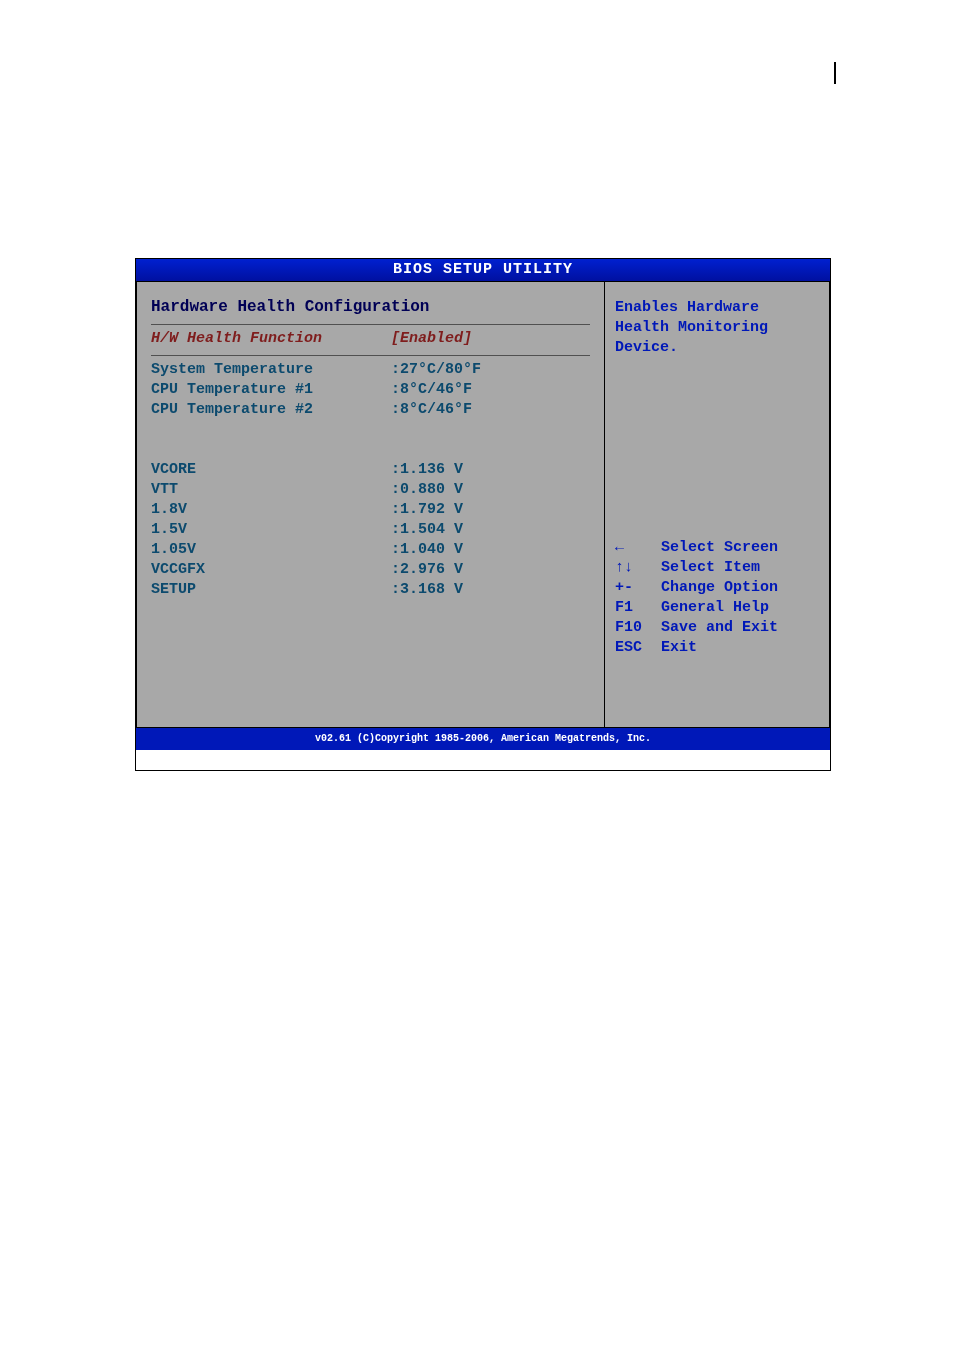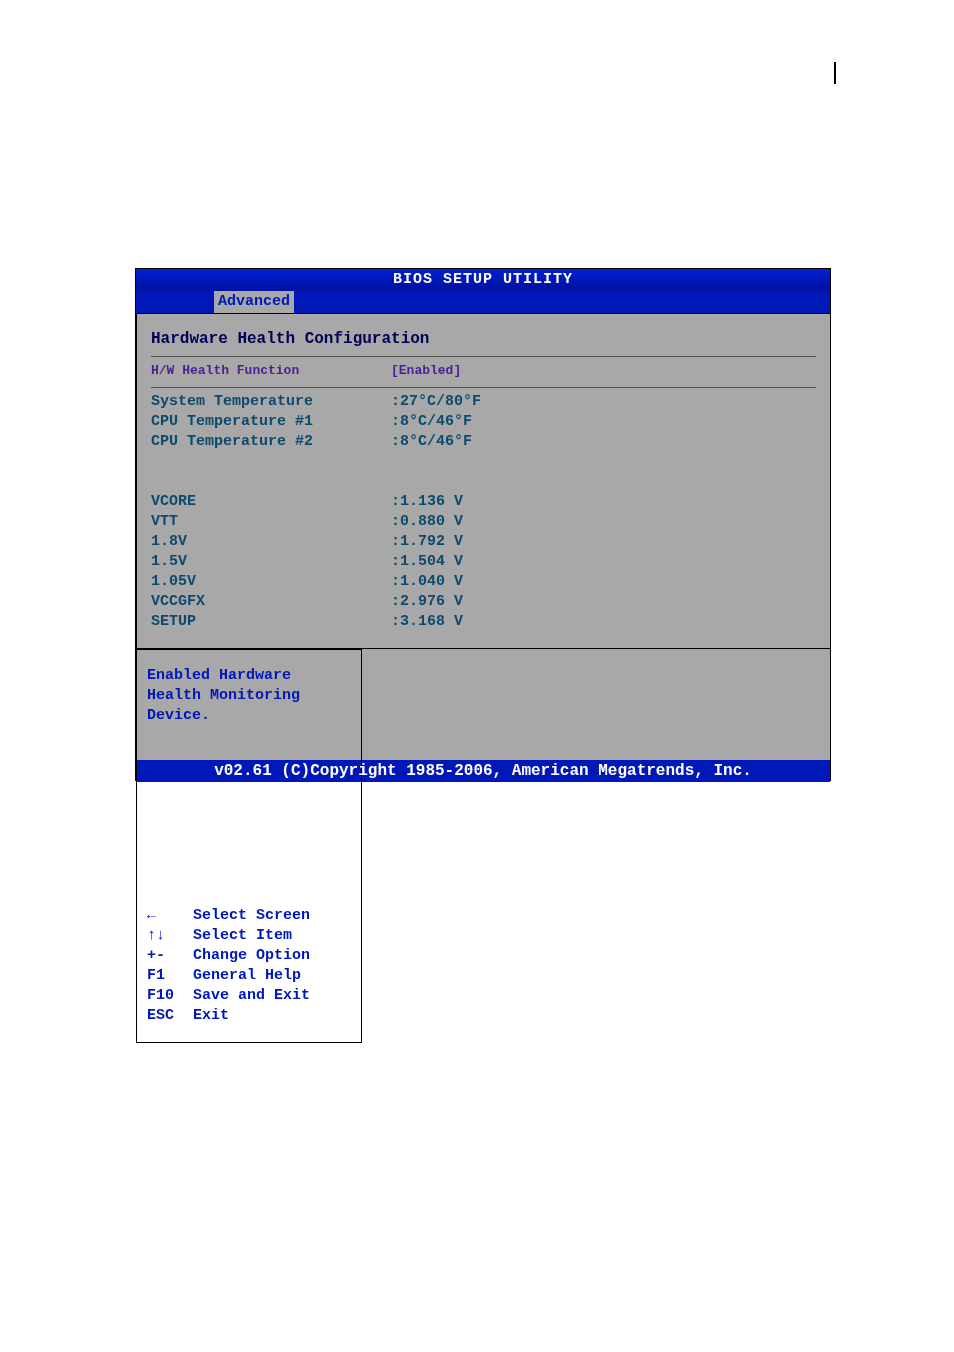--- a/index.html
+++ b/index.html
@@ -22,21 +22,20 @@
       height: 22px;
       background: #000;
     }
     .bios-window {
       position: absolute;
       top: 258px;
       left: 135px;
       width: 696px;
       height: 513px;
       border: 1px solid #000;
-      margin-top: 10px;
     }
     .title-bar {
       height: 22px;
       background: linear-gradient(to bottom, #0020d0, #0010a0);
       color: #ffffff;
       text-align: center;
       font-weight: bold;
       font-size: 15px;
       letter-spacing: 1px;
       line-height: 22px;
@@ -56,21 +55,20 @@
       color: #0018b8;
       font-weight: bold;
       font-size: 15px;
       padding: 2px 4px 0 4px;
       line-height: 18px;
     }
     .content-area {
       display: flex;
       height: 447px;
       background: #a8a8a8;
-      flex-direction: column;
     }
     .main-panel {
       flex: 1;
       border: 1px solid #000;
       border-right: none;
       padding: 16px 14px;
       position: relative;
     }
     .side-panel {
       width: 226px;
@@ -86,24 +84,25 @@
       font-weight: bold;
       font-size: 16px;
       margin-bottom: 8px;
     }
     .divider {
       border-top: 1px solid #505050;
       margin: 6px 0 4px 0;
     }
     .setting-row {
       display: flex;
-      color: #4c1d95;
-      font-weight: bold;
-      font-size: 13px;
-      line-height: 20px;
+      color: #7f1d1d;
+      font-weight: bold;
+      font-size: 15px;
+      line-height: 20px;
+      font-style: italic;
     }
     .setting-label {
       width: 240px;
     }
     .setting-value {
       flex: 1;
     }
     .readout-row {
       display: flex;
       color: #0c4a6e;
@@ -129,37 +128,34 @@
     }
     .nav-key {
       width: 46px;
     }
     .footer-bar {
       height: 22px;
       background: #0018b8;
       color: #ffffff;
       text-align: center;
       font-weight: bold;
-      font-size: 16px;
+      font-size: 10px;
       line-height: 22px;
     }
     .spacer {
       height: 40px;
     }
   </style>
 </head>
 <body>
 
 <div class="cursor-bar"></div>
 
 <div class="bios-window">
   <div class="title-bar">BIOS SETUP UTILITY</div>
-  <div class="tab-bar">
-    <div class="tab">Advanced</div>
-  </div>
   <div class="content-area">
     <div class="main-panel">
       <div class="section-title">Hardware Health Configuration</div>
       <div class="divider"></div>
       <div class="setting-row">
         <div class="setting-label">H/W Health Function</div>
         <div class="setting-value">[Enabled]</div>
       </div>
       <div class="divider"></div>
 
@@ -203,21 +199,21 @@
         <div class="readout-value">:2.976 V</div>
       </div>
       <div class="readout-row">
         <div class="readout-label">SETUP</div>
         <div class="readout-value">:3.168 V</div>
       </div>
     </div>
 
     <div class="side-panel">
       <div class="help-text">
-        <div>Enabled Hardware</div>
+        <div>Enables Hardware</div>
         <div>Health Monitoring</div>
         <div>Device.</div>
       </div>
       <div class="nav-help">
         <div class="nav-row">
           <div class="nav-key">←</div>
           <div>Select Screen</div>
         </div>
         <div class="nav-row">
           <div class="nav-key">↑↓</div>

